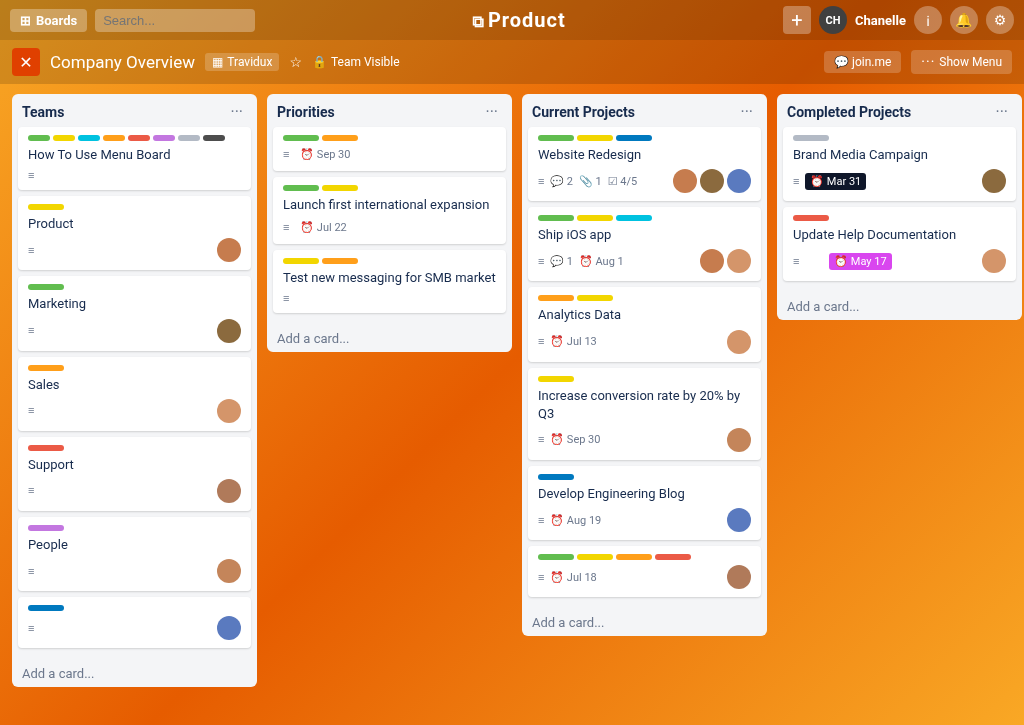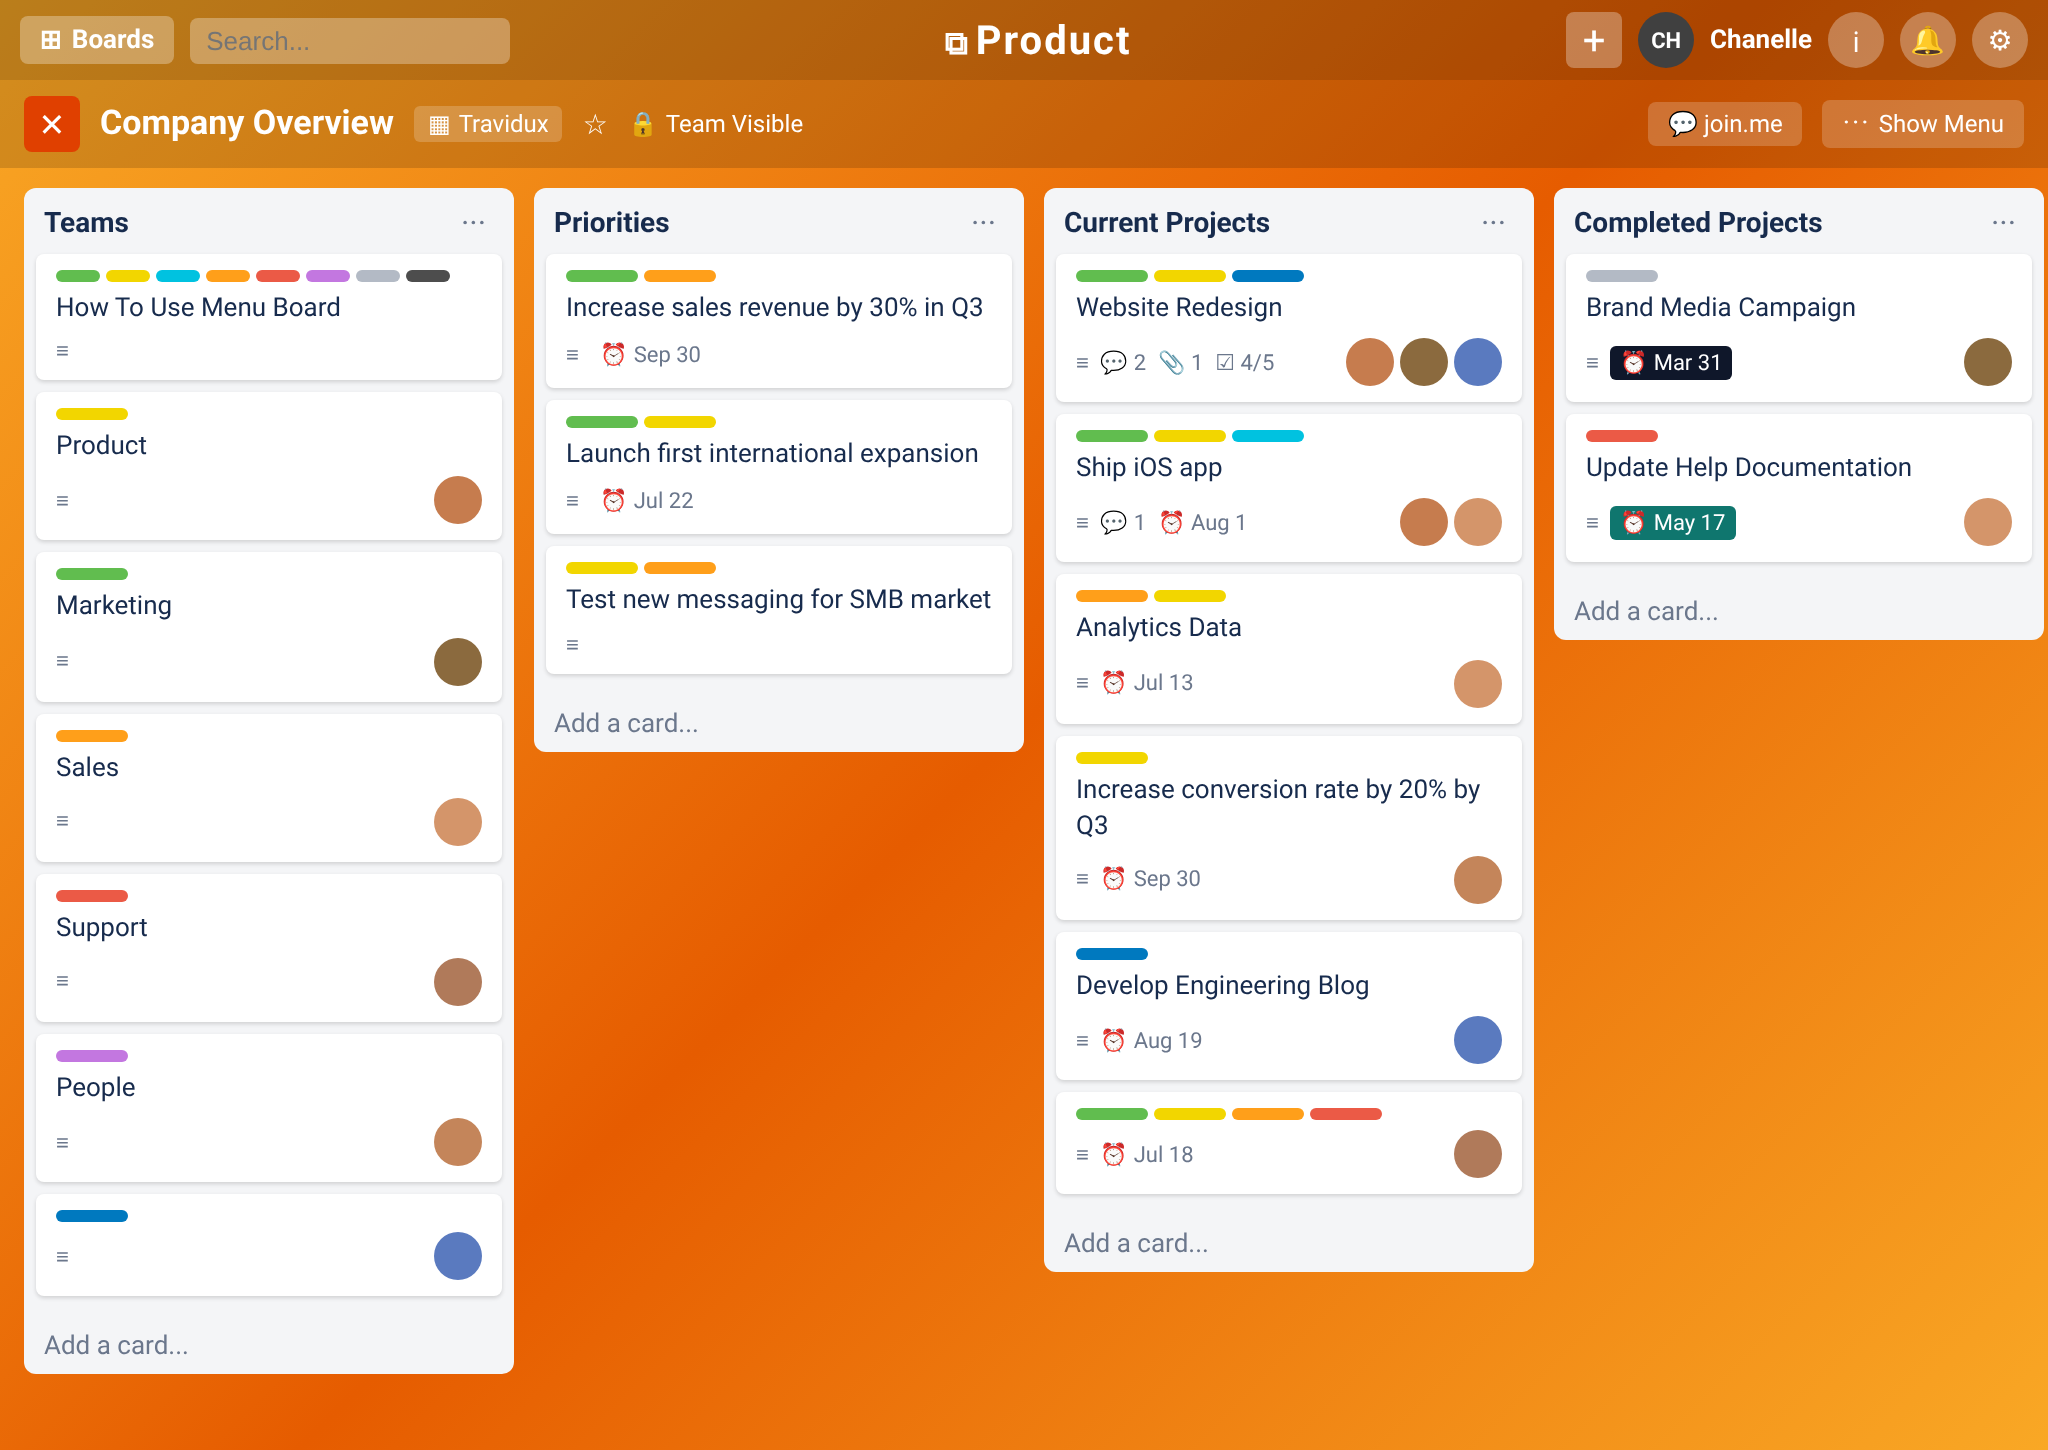--- a/index.html
+++ b/index.html
@@ -94,21 +94,21 @@
     .board-icon {
       width: 28px; height: 28px;
       background: #e04000;
       border-radius: 4px;
       display: flex; align-items: center; justify-content: center;
       color: #fff; font-size: 16px;
     }
     .board-title {
       color: #fff;
       font-size: 17px;
-      font-weight: bold;
+      font-weight: normal;
     }
     .board-team-badge {
       background: rgba(255,255,255,0.2);
       border-radius: 3px;
       padding: 2px 7px;
       color: #fff;
       font-size: 12px;
       display: flex; align-items: center; gap: 4px;
     }
     .board-star { color: #fff; font-size: 14px; cursor: pointer; }
@@ -246,21 +246,21 @@
     
     .due-badge {
       display: inline-flex;
       align-items: center;
       gap: 3px;
       font-size: 11px;
       padding: 2px 5px;
       border-radius: 3px;
     }
     .due-red { background: #0f172a; color: #fff; }
-    .due-orange { background: #0f766e; color: #fff; }
+    .due-orange { background: #d946ef; color: #fff; margin-left: 24px; }
   </style>
 </head>
 <body>
 
 <div class="topnav">
   <div class="topnav-boards">
     <span>⊞</span>
     <span>Boards</span>
   </div>
   <input class="topnav-search" type="text" placeholder="Search..." style="">
@@ -418,21 +418,20 @@
       <div class="column-header">
         <span class="column-title">Priorities</span>
         <span class="column-menu">···</span>
       </div>
       <div class="column-cards">
         <div class="card">
           <div class="card-labels">
             <span class="label" style="background: rgb(97, 189, 79); width: 36px;"></span>
             <span class="label" style="background: rgb(255, 159, 26); width: 36px;"></span>
           </div>
-          <div class="card-title">Increase sales revenue by 30% in Q3</div>
           <div class="card-footer">
             <div style="display: flex; align-items: center; gap: 6px; flex-wrap: wrap;">
               <span class="card-meta-item">≡</span>
               <span class="due-badge " style="color: rgb(107, 119, 140); font-size: 11px;">⏰ Sep 30</span>
             </div>
           </div>
         </div>
         <div class="card">
           <div class="card-labels">
             <span class="label" style="background: rgb(97, 189, 79); width: 36px;"></span>

